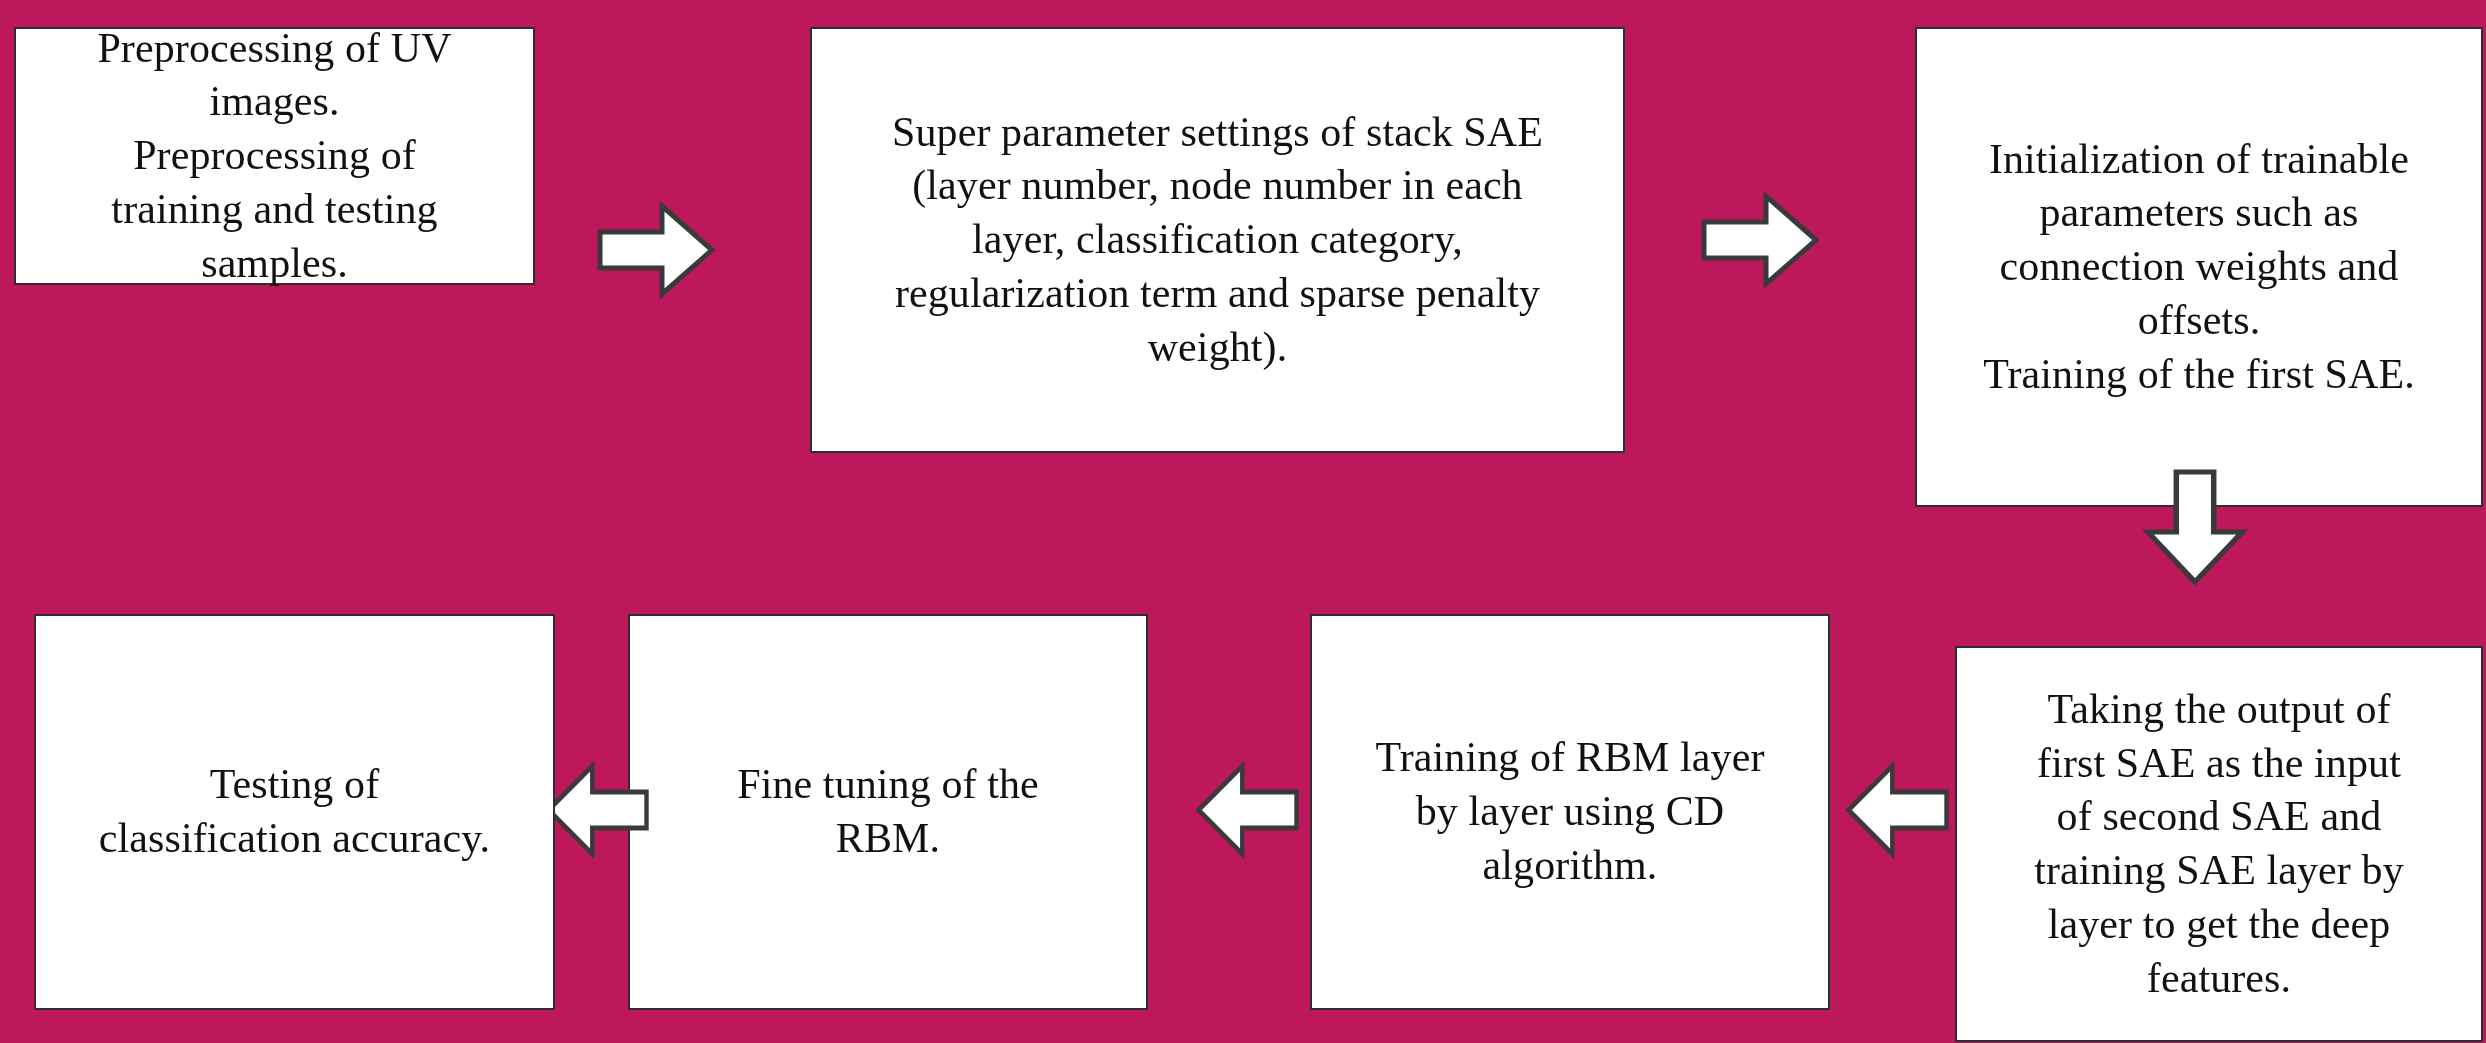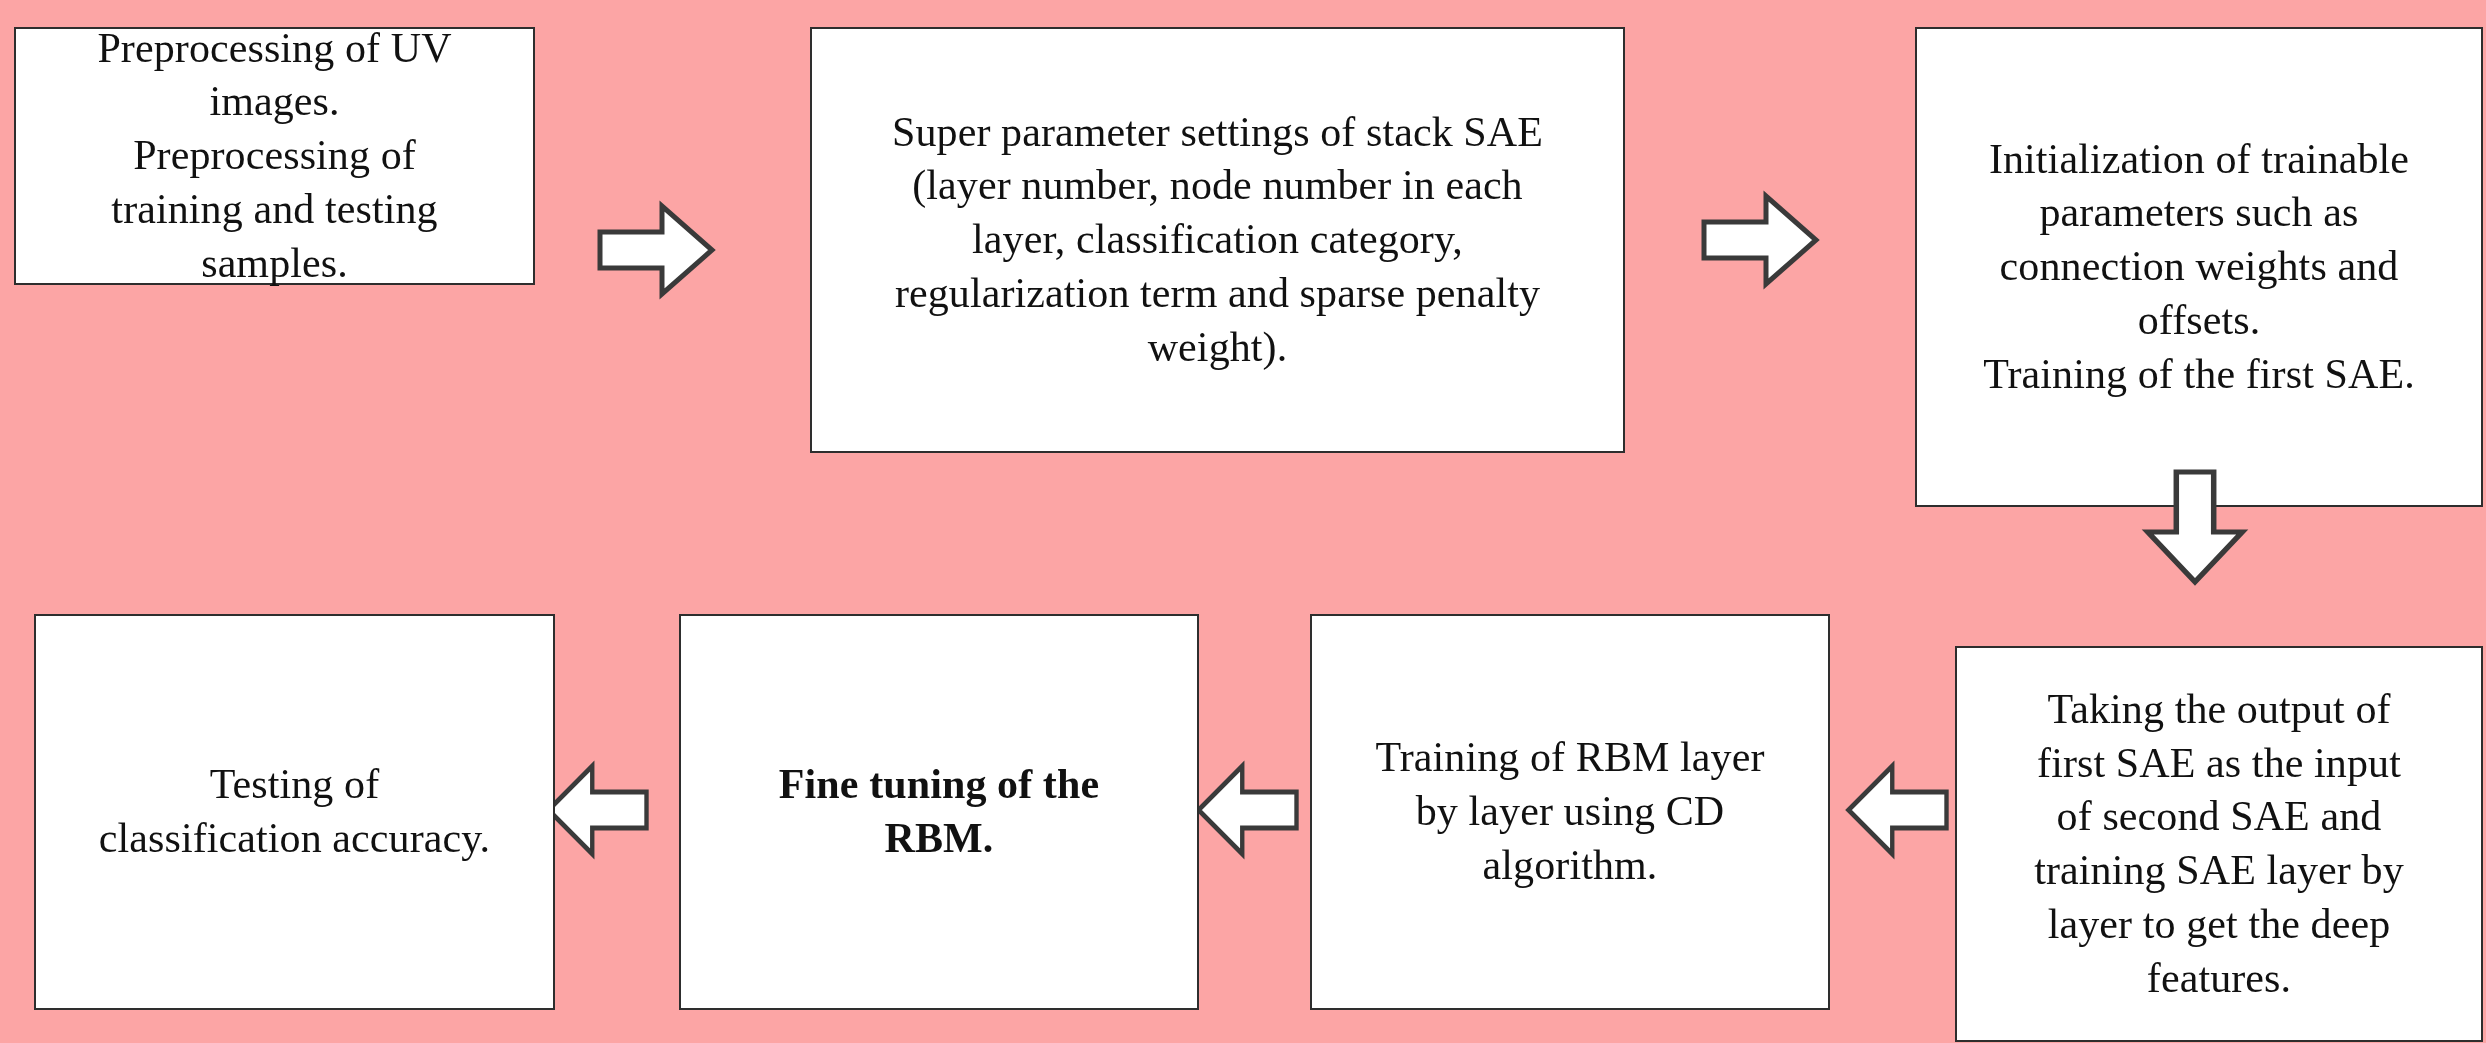--- a/index.html
+++ b/index.html
@@ -8,21 +8,21 @@
     background: #ffffff;
   }
   body {
     font-family: "Liberation Serif", "DejaVu Serif", serif;
     color: #111111;
   }
   #canvas {
     position: relative;
     width: 2486px;
     height: 1043px;
-    background: #fca5a5;
+    background: #be185d;
     overflow: hidden;
   }
   .flow-box {
     position: absolute;
     box-sizing: border-box;
     background: #ffffff;
     border: 2px solid #2e2e2e;
     display: flex;
     align-items: center;
     justify-content: center;
@@ -122,21 +122,21 @@
 by layer using CD
 algorithm.</span>
   </div>
 
   <span class="arrow" style="left:1195px; top:760px; width:105px; height:100px;">
     <svg viewBox="0 0 120 100" preserveAspectRatio="none">
       <polygon points="116,32 54,32 54,6 4,50 54,94 54,68 116,68"></polygon>
     </svg>
   </span>
 
-  <div class="flow-box" style="left:679px; top:614px; width:520px; height:396px;font-weight:bold;">
+  <div class="flow-box" style="left:628px; top:614px; width:520px; height:396px;">
     <span class="box-text">Fine tuning of the
 RBM.</span>
   </div>
 
   <span class="arrow" style="left:545px; top:760px; width:105px; height:100px;">
     <svg viewBox="0 0 120 100" preserveAspectRatio="none">
       <polygon points="116,32 54,32 54,6 4,50 54,94 54,68 116,68"></polygon>
     </svg>
   </span>
 

